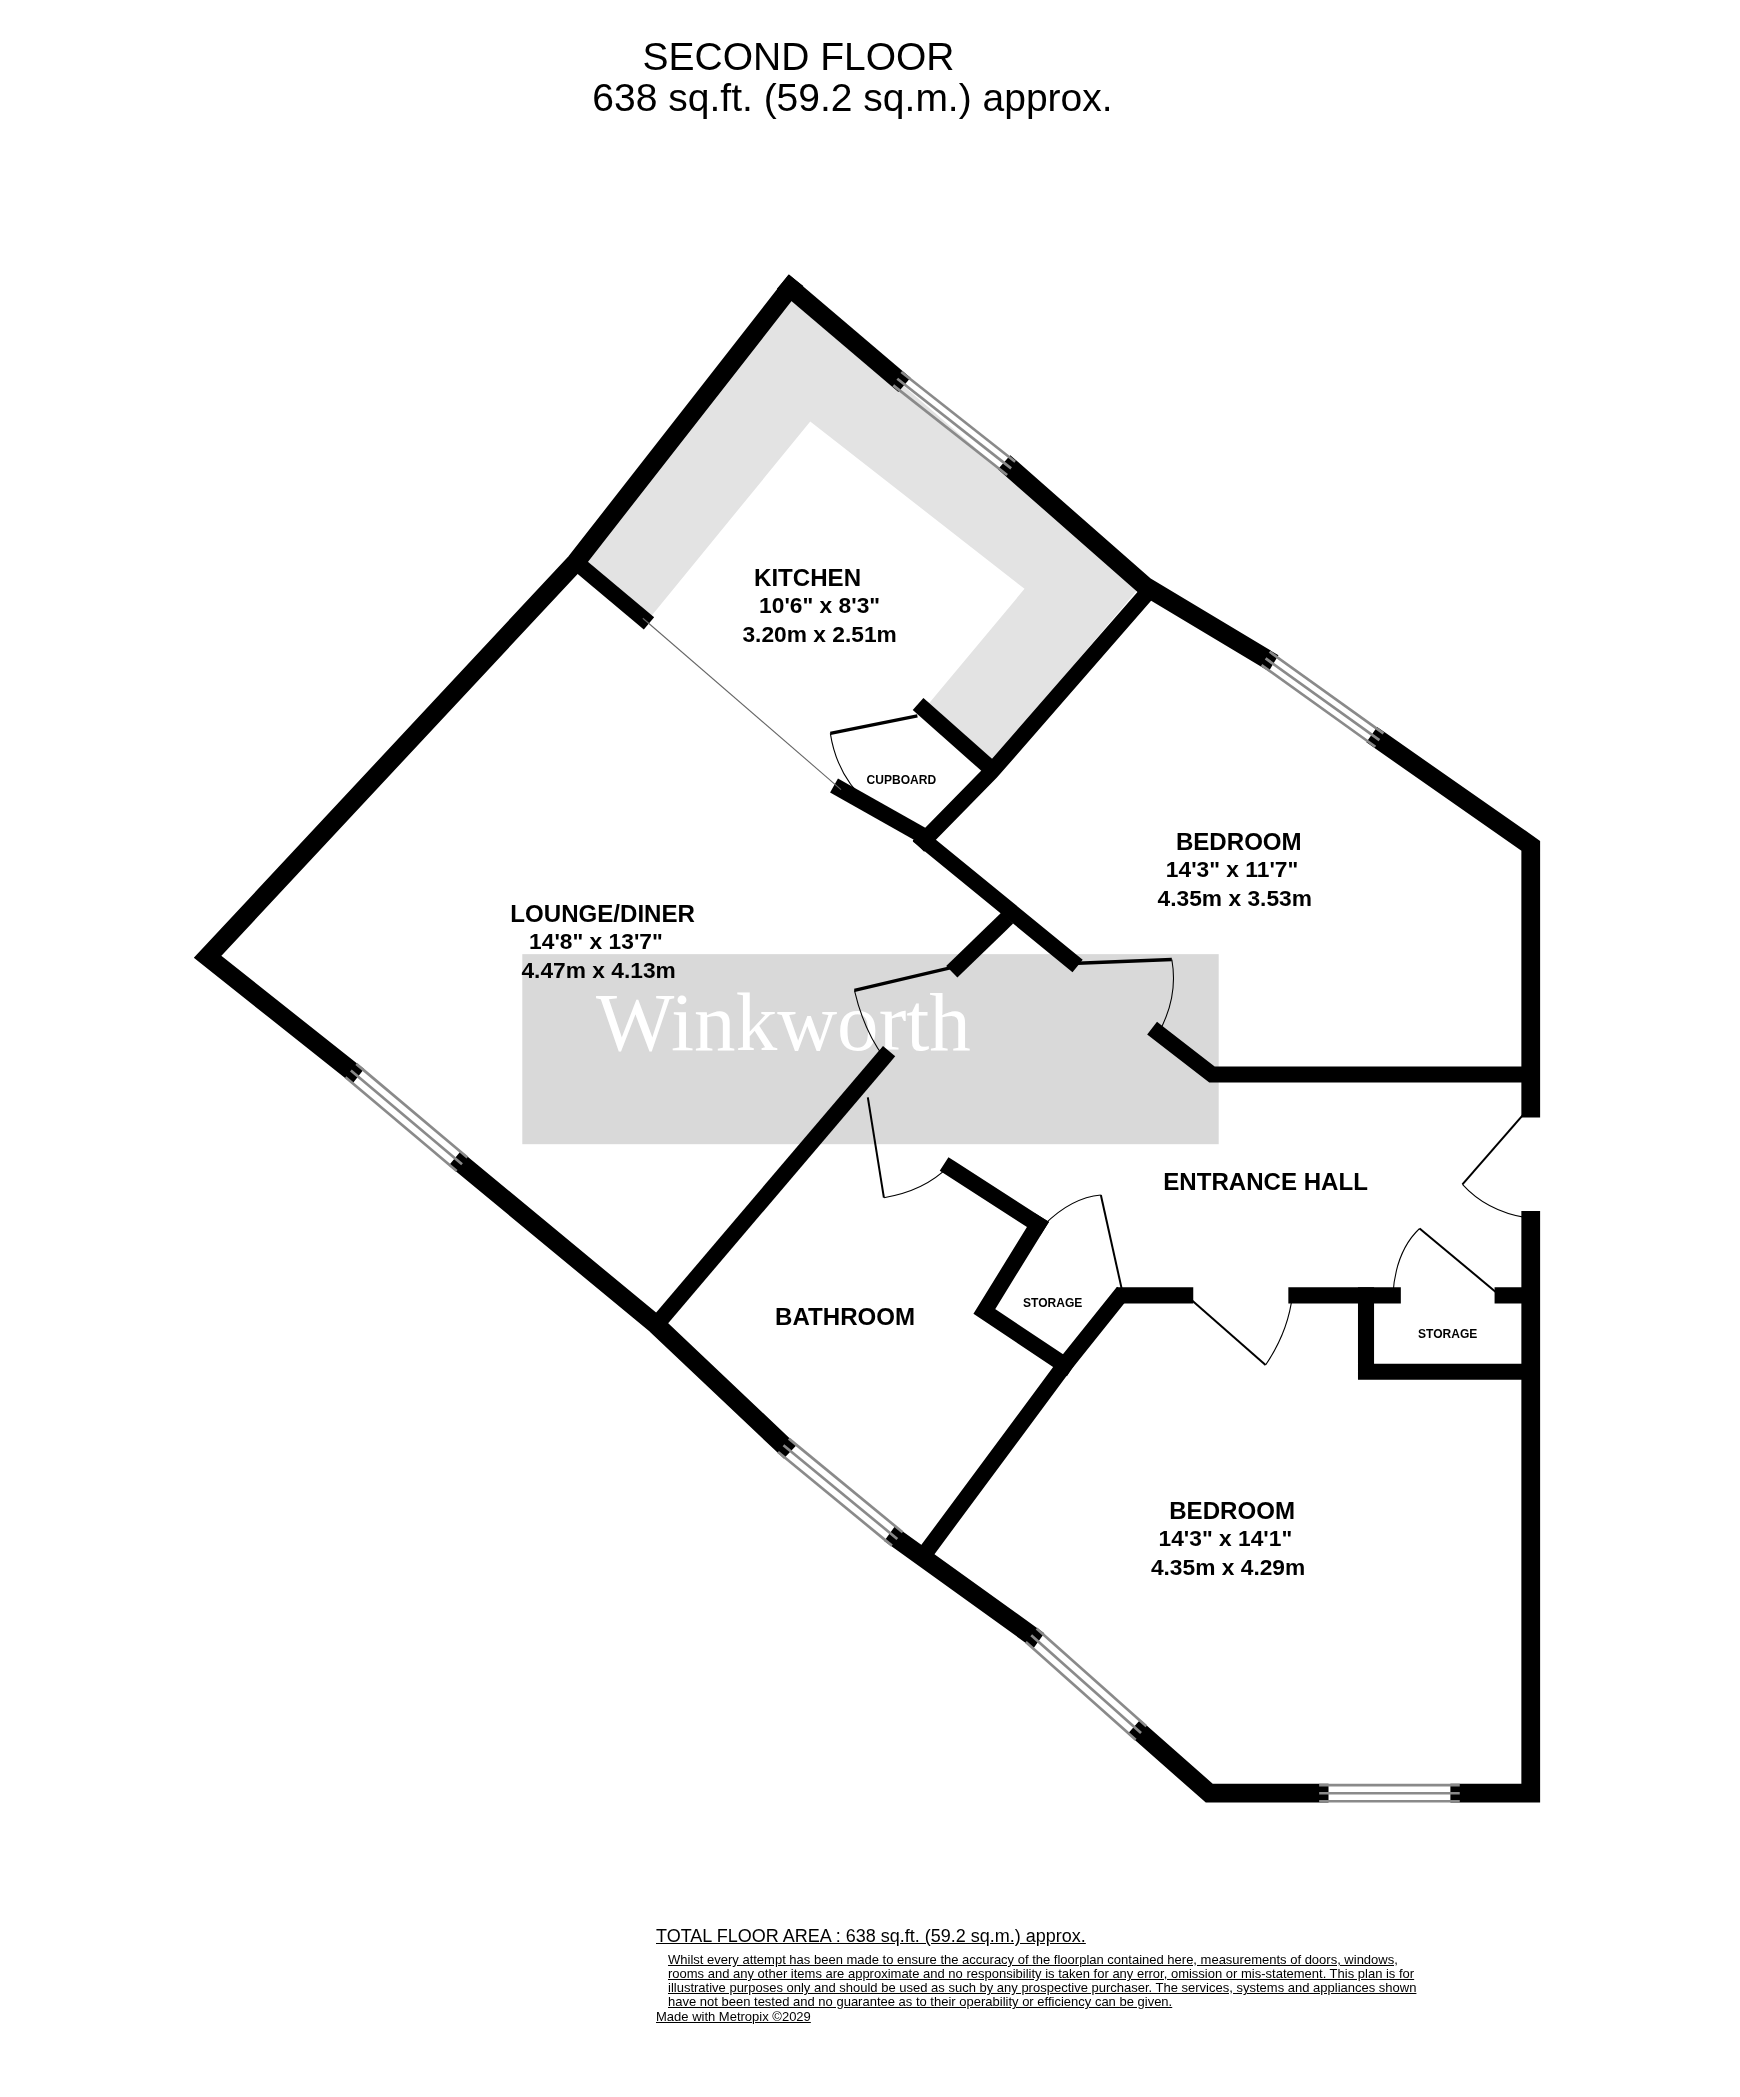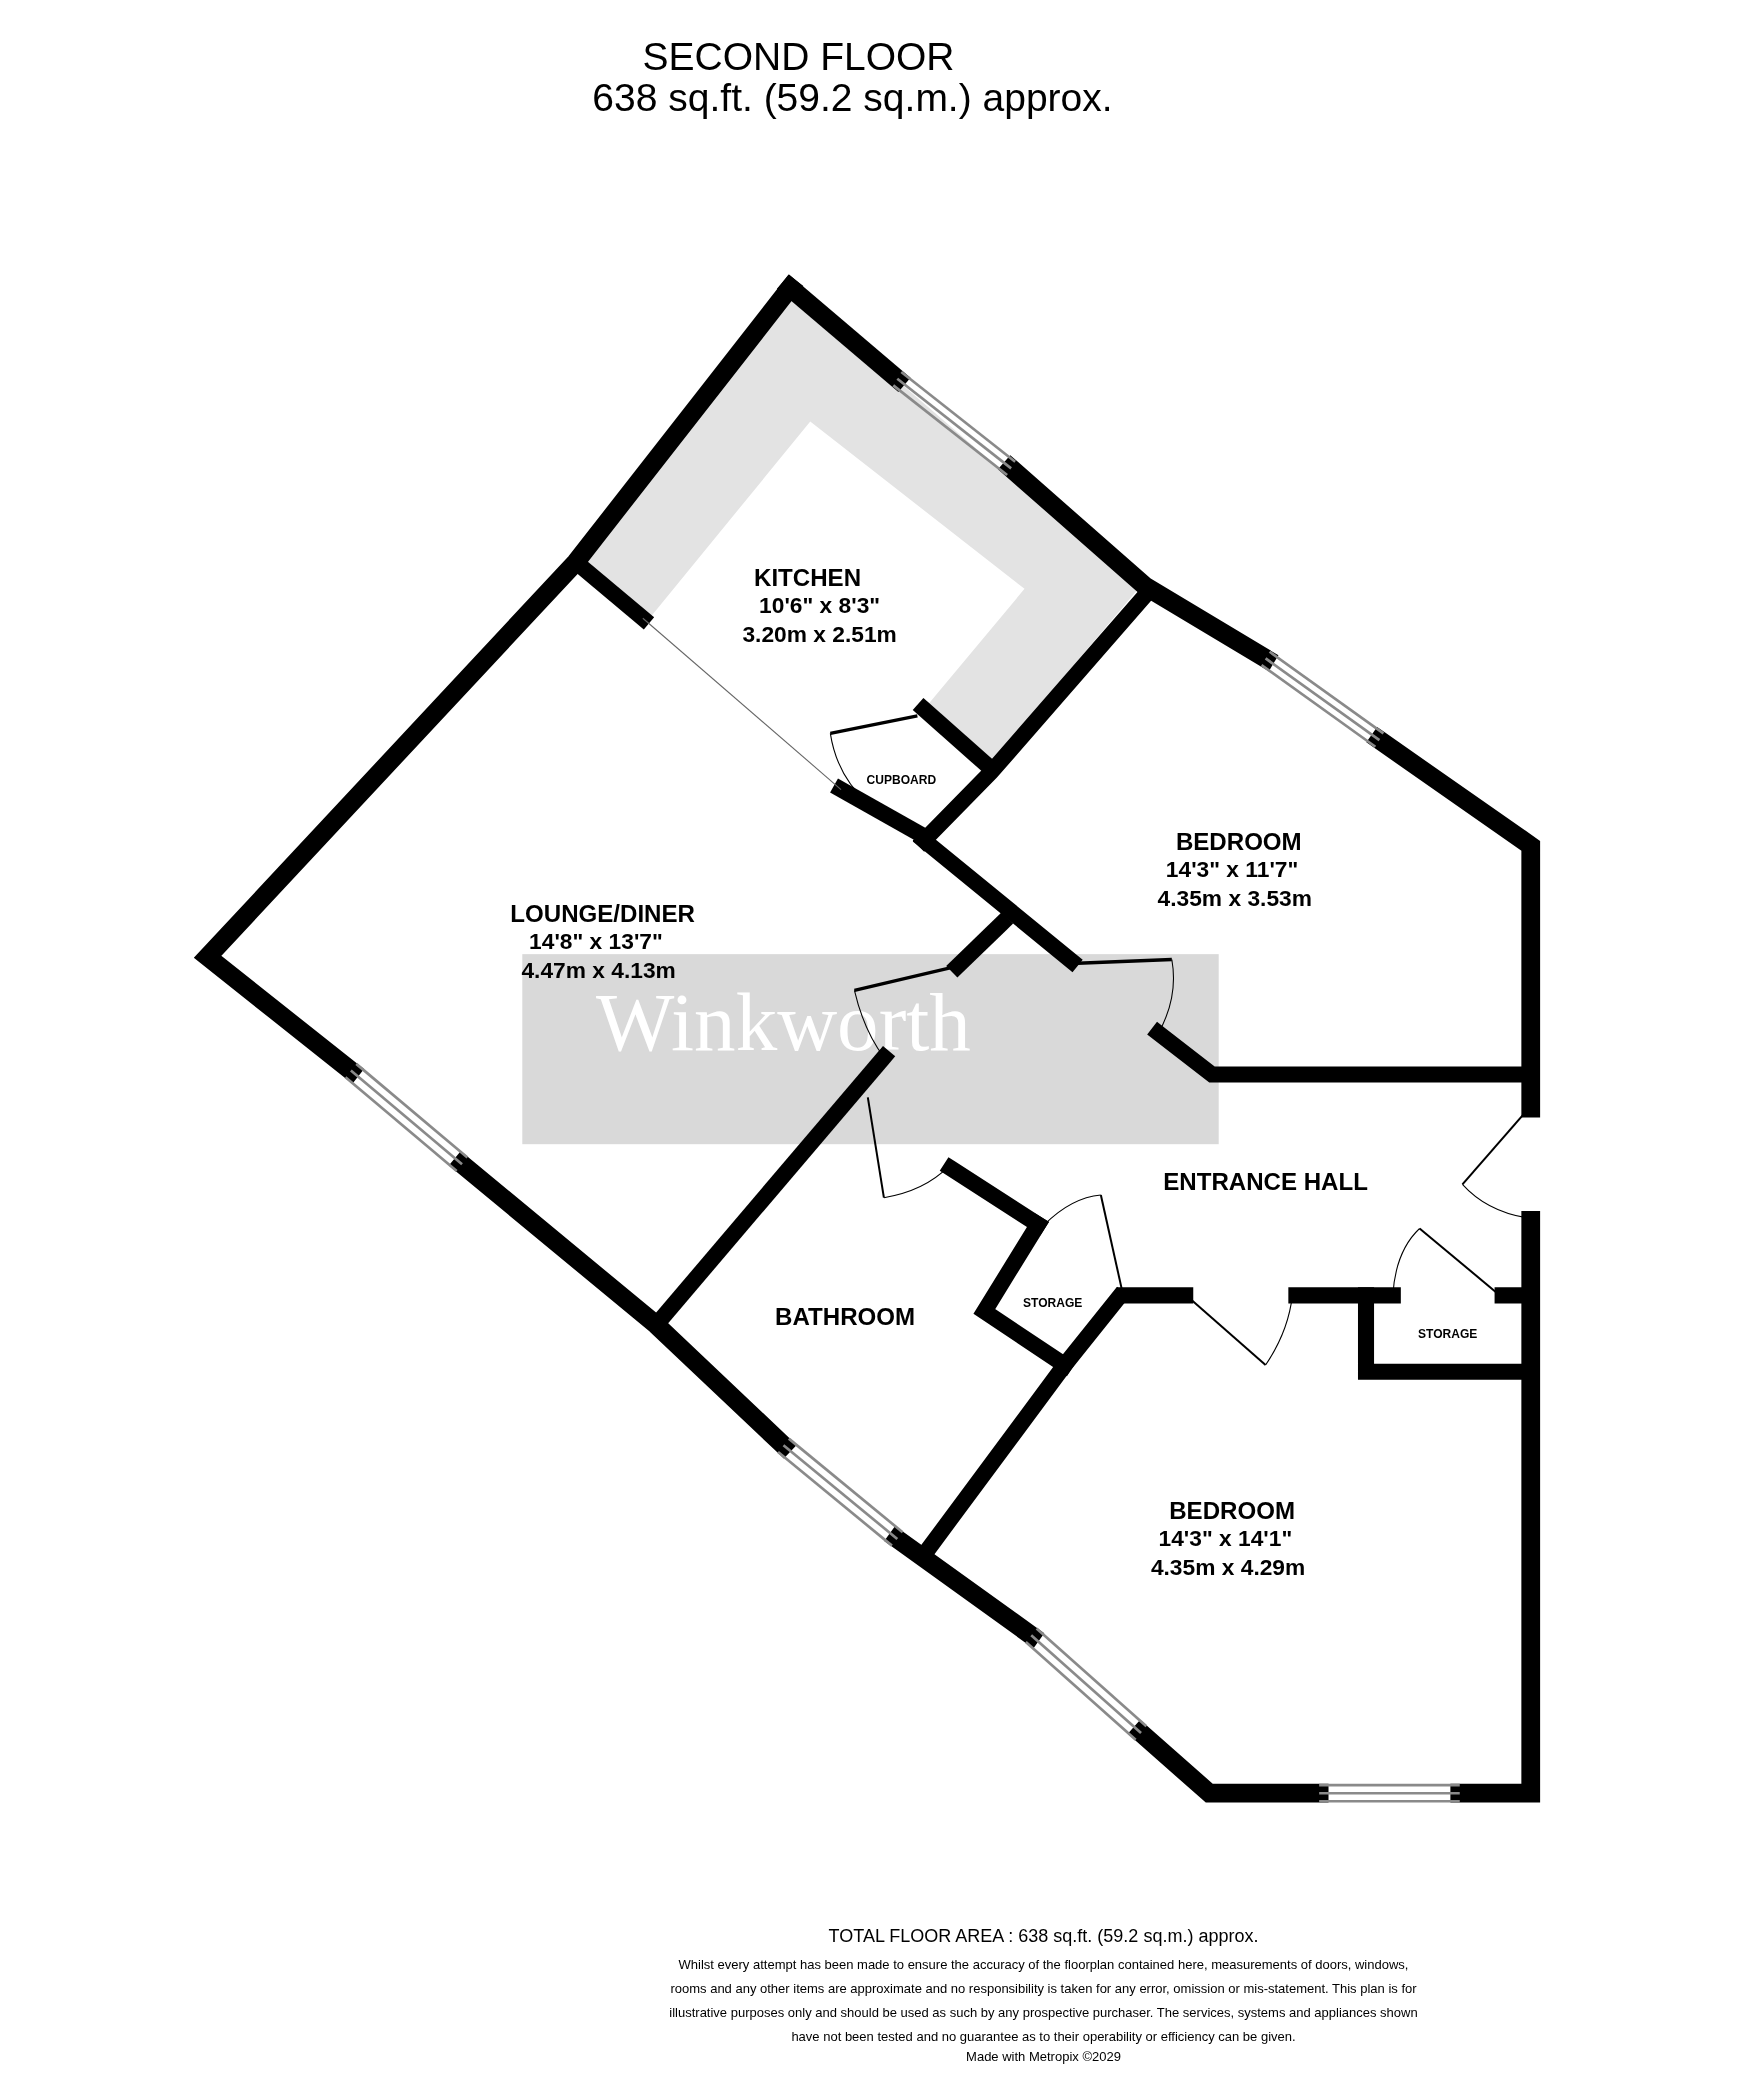--- a/index.html
+++ b/index.html
@@ -3,23 +3,23 @@
 <meta charset="utf-8">
 <style>
   html,body{margin:0;padding:0;background:#ffffff;}
   body{width:1741px;height:2097px;position:relative;overflow:hidden;font-family:"Liberation Sans",sans-serif;}
   #plan{position:absolute;left:0;top:0;width:1741px;height:2097px;}
   .title{position:absolute;left:0;width:1741px;text-align:center;color:#000;font-family:"Liberation Sans",sans-serif;}
   #floor-title{top:35px;font-size:39px;left:-72px;}
   #floor-area{top:76px;font-size:39px;left:-18px;}
   .room{font-family:"Liberation Sans",sans-serif;font-weight:bold;fill:#000;text-anchor:middle;}
   .small{font-family:"Liberation Sans",sans-serif;font-weight:bold;fill:#000;text-anchor:middle;font-size:9px;}
-  #footer{position:absolute;left:656px;width:775px;top:1926px;text-align:center;color:#000;font-family:"Liberation Sans",sans-serif;}
+  #footer{position:absolute;left:656px;width:775px;top:1926px;color:#000;font-family:"Liberation Sans",sans-serif;text-decoration:underline;}
   #footer-total{font-size:18px;margin-bottom:6px;}
-  #footer-disclaimer{font-size:13px;line-height:24px;padding:0 12px;}
+  #footer-disclaimer{font-size:13px;line-height:14px;padding:0 12px;}
   #footer-credit{font-size:13px;}
 </style>
 </head>
 <body>
 
 <div class="title" id="floor-title">SECOND FLOOR</div>
 <div class="title" id="floor-area">638 sq.ft. (59.2 sq.m.) approx.</div>
 
 <svg id="plan" viewBox="0 0 1300 1567" preserveAspectRatio="none" xmlns="http://www.w3.org/2000/svg">
 

